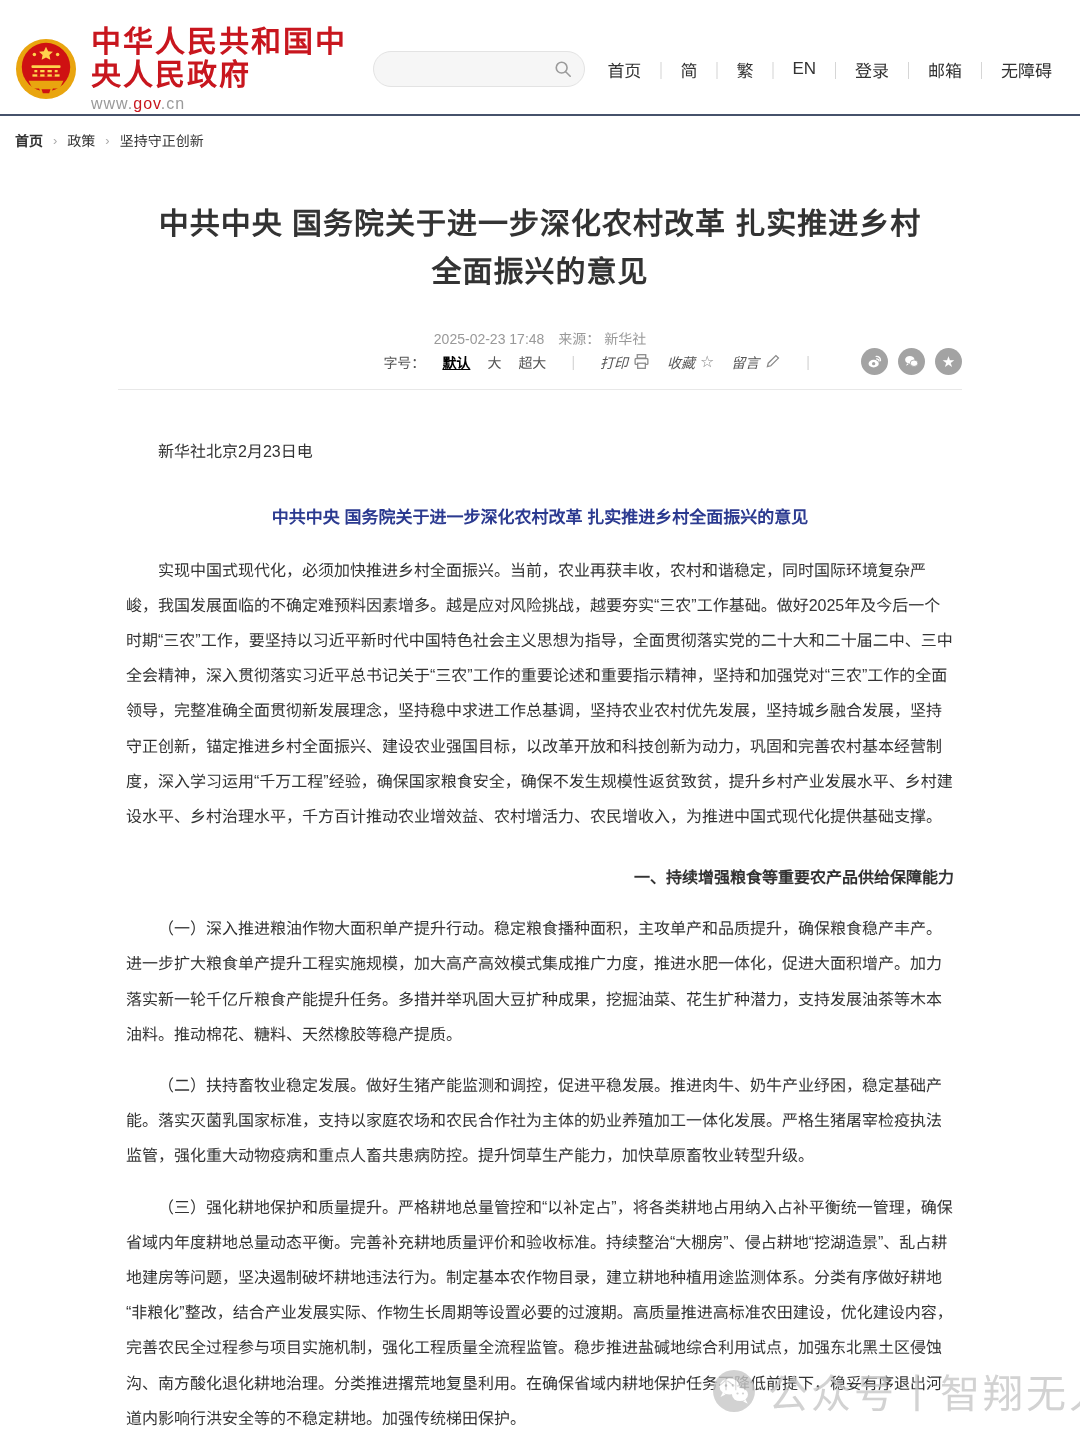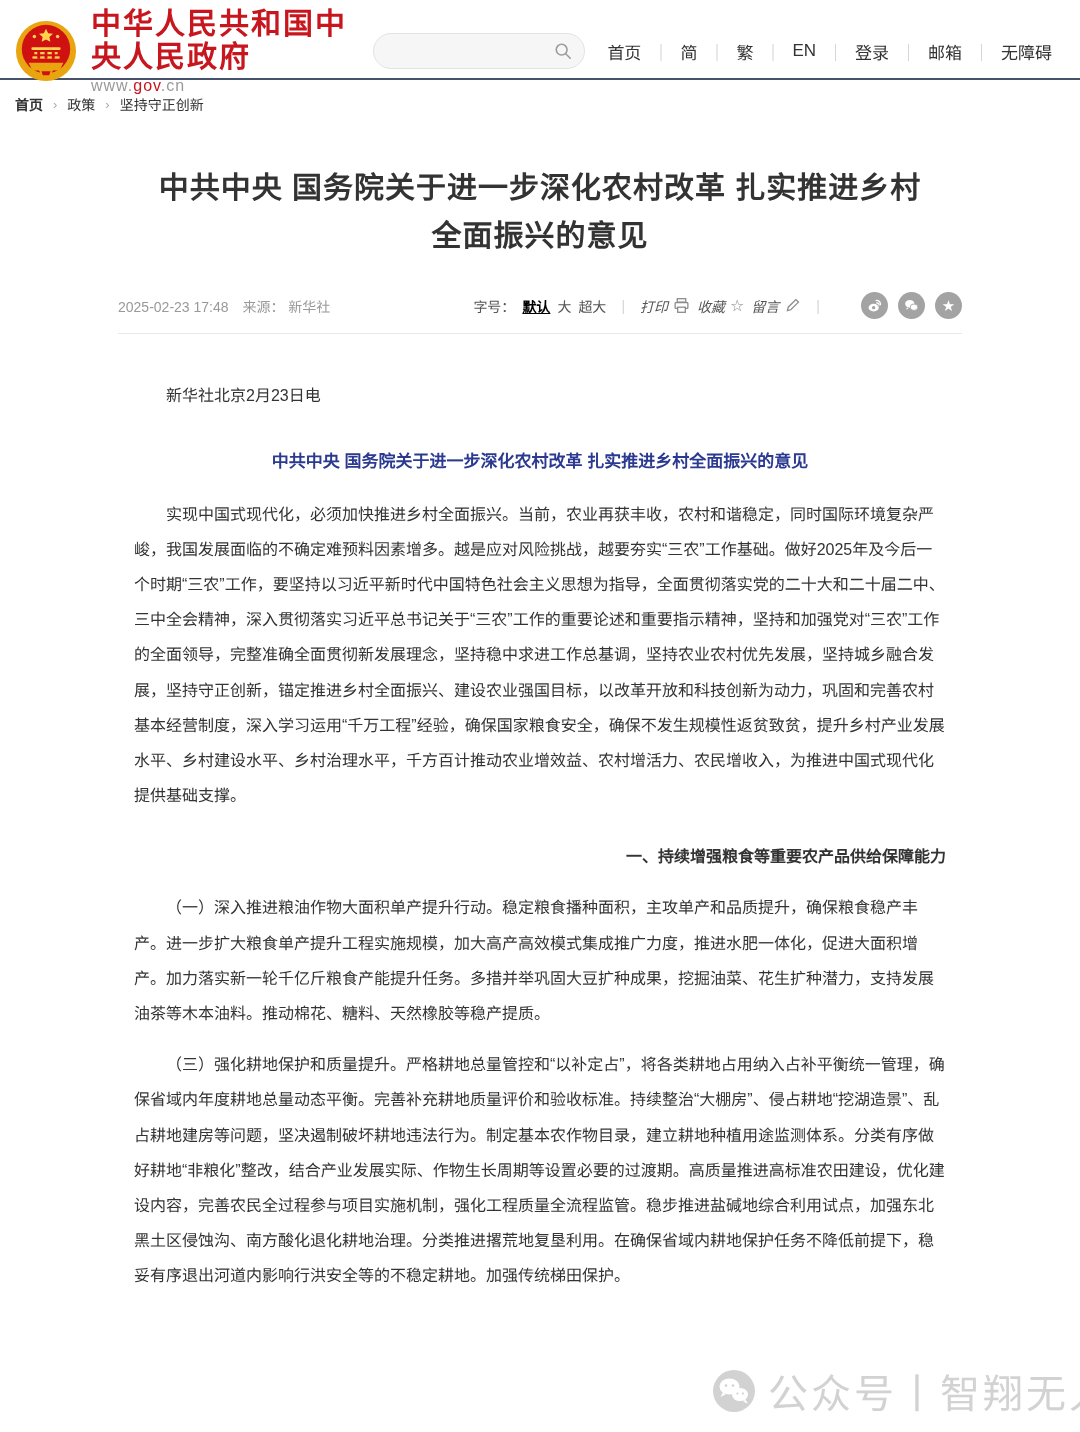--- a/index.html
+++ b/index.html
@@ -2,21 +2,21 @@
 <html lang="zh-CN"><head>
 <meta charset="utf-8">
 <style>
   * { margin:0; padding:0; box-sizing:border-box; }
   html,body { background:#fff; }
   body {
     width:1080px; min-height:1432px; margin:0 auto; position:relative;
     font-family:"Liberation Sans","DejaVu Sans",sans-serif; color:#333;
   }
   
-  .site-header { height:80px; padding:24px 15px 0 15px; border-bottom:2px solid #46526b;
+  .site-header { height:116px; padding:24px 15px 0 15px; border-bottom:2px solid #46526b;
     display:flex; align-items:center; }
   .brand { display:flex; align-items:center; gap:14px; }
   .emblem { width:62px; height:62px; flex:0 0 auto; }
   .brand-text .site-title { color:#c8161e; font-size:30px; font-weight:bold; letter-spacing:2px; line-height:1.1; }
   .brand-text .site-url { font-size:16px; color:#9a9a9a; margin-top:4px; letter-spacing:1px; }
   .site-url b { color:#c8161e; font-weight:normal; }
   .header-right { margin-left:auto; display:flex; align-items:center; gap:22px; padding-right:2px; }
   .search-box { width:212px; height:36px; background:#f6f6f6; border:1px solid #e3e3e3;
     border-radius:18px; display:flex; align-items:center; padding:0 12px; }
   .search-input { flex:1; border:none; outline:none; background:transparent; font-size:14px; color:#333; min-width:0; }
@@ -26,39 +26,39 @@
   .top-nav .nav-item:first-child { padding-left:0; }
   .top-nav .nav-sep { color:#c9c9c9; font-weight:300; }
   
   .breadcrumb { padding:14px 15px 12px 15px; font-size:14px; color:#333; display:flex; align-items:center; gap:10px; }
   .breadcrumb .crumb-home { font-weight:bold; }
   .breadcrumb .crumb-sep { color:#aaa; font-size:13px; }
   
   .article { width:844px; margin:0 auto; padding-top:38px; }
   .article-title { text-align:center; font-size:30px; font-weight:bold; color:#333;
     line-height:1.6; letter-spacing:1px; padding:0 30px; }
-  .meta-row { margin-top:32px; display:flex; align-items:center; font-size:14px; color:#999; }
+  .meta-row { margin-top:32px; display:flex; align-items:center; font-size:14px; color:#999;flex-direction:column; }
   .meta-left { white-space:nowrap; }
   .meta-left .src-name { color:#999; }
-  .meta-center { margin-left:auto; display:flex; align-items:center; gap:7px; color:#555; white-space:nowrap; }
+  .meta-center { margin-left:auto; display:flex; align-items:center; gap:17px; color:#555; white-space:nowrap; }
   .fz-default { color:#000000; font-weight:bold;text-decoration:underline; }
   .fz-opt { color:#555; cursor:pointer; }
   .meta-sep { color:#d5d5d5; padding:0 8px; }
   .tool { display:flex; align-items:center; gap:5px; color:#555; cursor:pointer;font-style:italic; }
   .tool svg { width:17px; height:17px; }
   .tool .glyph { color:#8a8a8a; font-size:16px; line-height:1; }
   .share-icons { margin-left:26px; display:flex; align-items:center; gap:10px; }
   .share-circle { width:27px; height:27px; border-radius:50%; background:#a3a3a3; display:flex;
     align-items:center; justify-content:center; cursor:pointer; }
   .share-circle svg { width:17px; height:17px; }
   .share-circle .star-glyph { color:#fff; font-size:15px; line-height:1; }
   .meta-divider { border:none; border-top:1px solid #e8e8e8; margin:14px 0 0 0; }
   
   .article-body { padding:28px 0 60px 0; font-size:16px; line-height:2.2; color:#333; }
-  .article-body p { text-indent:2em; margin:16px 16px; }
+  .article-body p { text-indent:2em; margin:16px 8px; }
   .dateline { margin-top:6px; }
   .doc-title { text-align:center; text-indent:0 !important; font-weight:bold; color:#2b3a90;
     font-size:17px; margin:30px 0 6px 0 !important; }
   .doc-date { text-align:center; text-indent:0 !important; color:#2b3a90; font-size:15px; margin:0 0 18px 0 !important; }
   .section-heading { font-weight:bold; margin-top:26px !important;text-align:right; }
   
   .watermark { position:absolute; left:712px; top:1362px; display:flex; align-items:center; gap:12px;
     color:#c7c7c7; opacity:.8; pointer-events:none; }
   .watermark .wm-text { font-size:40px; letter-spacing:3px; font-weight:400; white-space:nowrap; }
   .watermark svg { width:44px; height:44px; }
@@ -179,20 +179,21 @@
     </div>
   </div>
   <hr class="meta-divider">
 
   <div class="article-body">
     <p class="dateline">新华社北京2月23日电</p>
     <p class="doc-title">中共中央 国务院关于进一步深化农村改革 扎实推进乡村全面振兴的意见</p>
     <p>实现中国式现代化，必须加快推进乡村全面振兴。当前，农业再获丰收，农村和谐稳定，同时国际环境复杂严峻，我国发展面临的不确定难预料因素增多。越是应对风险挑战，越要夯实“三农”工作基础。做好2025年及今后一个时期“三农”工作，要坚持以习近平新时代中国特色社会主义思想为指导，全面贯彻落实党的二十大和二十届二中、三中全会精神，深入贯彻落实习近平总书记关于“三农”工作的重要论述和重要指示精神，坚持和加强党对“三农”工作的全面领导，完整准确全面贯彻新发展理念，坚持稳中求进工作总基调，坚持农业农村优先发展，坚持城乡融合发展，坚持守正创新，锚定推进乡村全面振兴、建设农业强国目标，以改革开放和科技创新为动力，巩固和完善农村基本经营制度，深入学习运用“千万工程”经验，确保国家粮食安全，确保不发生规模性返贫致贫，提升乡村产业发展水平、乡村建设水平、乡村治理水平，千方百计推动农业增效益、农村增活力、农民增收入，为推进中国式现代化提供基础支撑。</p>
     <p class="section-heading">一、持续增强粮食等重要农产品供给保障能力</p>
     <p>（一）深入推进粮油作物大面积单产提升行动。稳定粮食播种面积，主攻单产和品质提升，确保粮食稳产丰产。进一步扩大粮食单产提升工程实施规模，加大高产高效模式集成推广力度，推进水肥一体化，促进大面积增产。加力落实新一轮千亿斤粮食产能提升任务。多措并举巩固大豆扩种成果，挖掘油菜、花生扩种潜力，支持发展油茶等木本油料。推动棉花、糖料、天然橡胶等稳产提质。</p>
+    <p>（二）扶持畜牧业稳定发展。做好生猪产能监测和调控，促进平稳发展。推进肉牛、奶牛产业纾困，稳定基础产能。落实灭菌乳国家标准，支持以家庭农场和农民合作社为主体的奶业养殖加工一体化发展。严格生猪屠宰检疫执法监管，强化重大动物疫病和重点人畜共患病防控。提升饲草生产能力，加快草原畜牧业转型升级。</p>
     <p>（三）强化耕地保护和质量提升。严格耕地总量管控和“以补定占”，将各类耕地占用纳入占补平衡统一管理，确保省域内年度耕地总量动态平衡。完善补充耕地质量评价和验收标准。持续整治“大棚房”、侵占耕地“挖湖造景”、乱占耕地建房等问题，坚决遏制破坏耕地违法行为。制定基本农作物目录，建立耕地种植用途监测体系。分类有序做好耕地“非粮化”整改，结合产业发展实际、作物生长周期等设置必要的过渡期。高质量推进高标准农田建设，优化建设内容，完善农民全过程参与项目实施机制，强化工程质量全流程监管。稳步推进盐碱地综合利用试点，加强东北黑土区侵蚀沟、南方酸化退化耕地治理。分类推进撂荒地复垦利用。在确保省域内耕地保护任务不降低前提下，稳妥有序退出河道内影响行洪安全等的不稳定耕地。加强传统梯田保护。</p>
 
   </div>
 </main>
 
 <div class="watermark">
   <svg viewBox="0 0 44 44">
     <circle cx="22" cy="22" r="21" fill="#c7c7c7"></circle>
     <ellipse cx="17.5" cy="17.5" rx="10" ry="8" fill="#fff"></ellipse>
     <path d="M11 23 l-2.5 5 5-2.6z" fill="#fff"></path>

